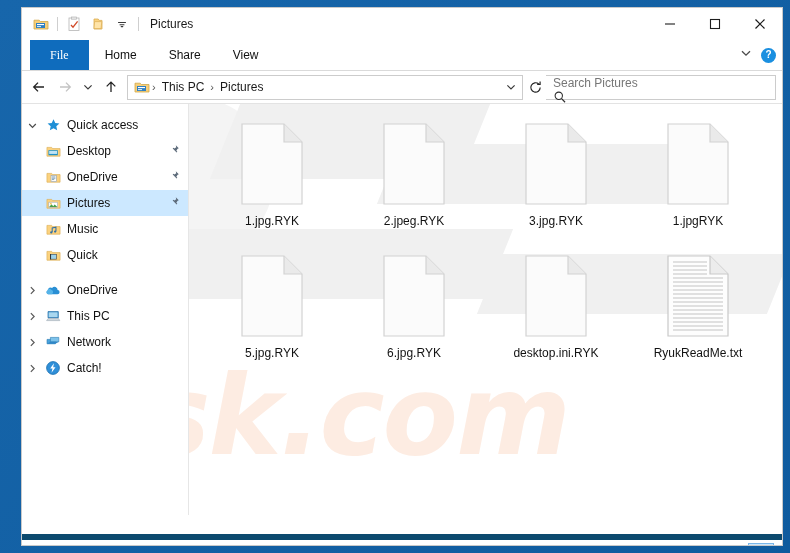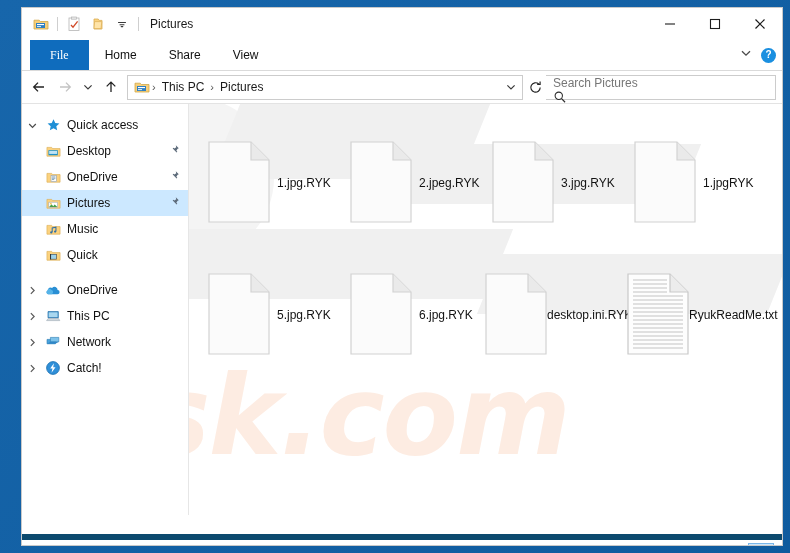--- a/index.html
+++ b/index.html
@@ -293,21 +293,21 @@
     position: relative;
     z-index: 1;
     display: grid;
     grid-template-columns: repeat(4, 142px);
     padding: 12px 0 0 12px;
   }
   .tile {
     width: 142px;
     height: 132px;
     display: flex;
-    flex-direction: row;
+    flex-direction: column;
     align-items: center;
     justify-content: flex-start;
   }
   .tile-icon {
     width: 76px;
     height: 96px;
     position: relative;
     display: flex;
     align-items: center;
     justify-content: center;

